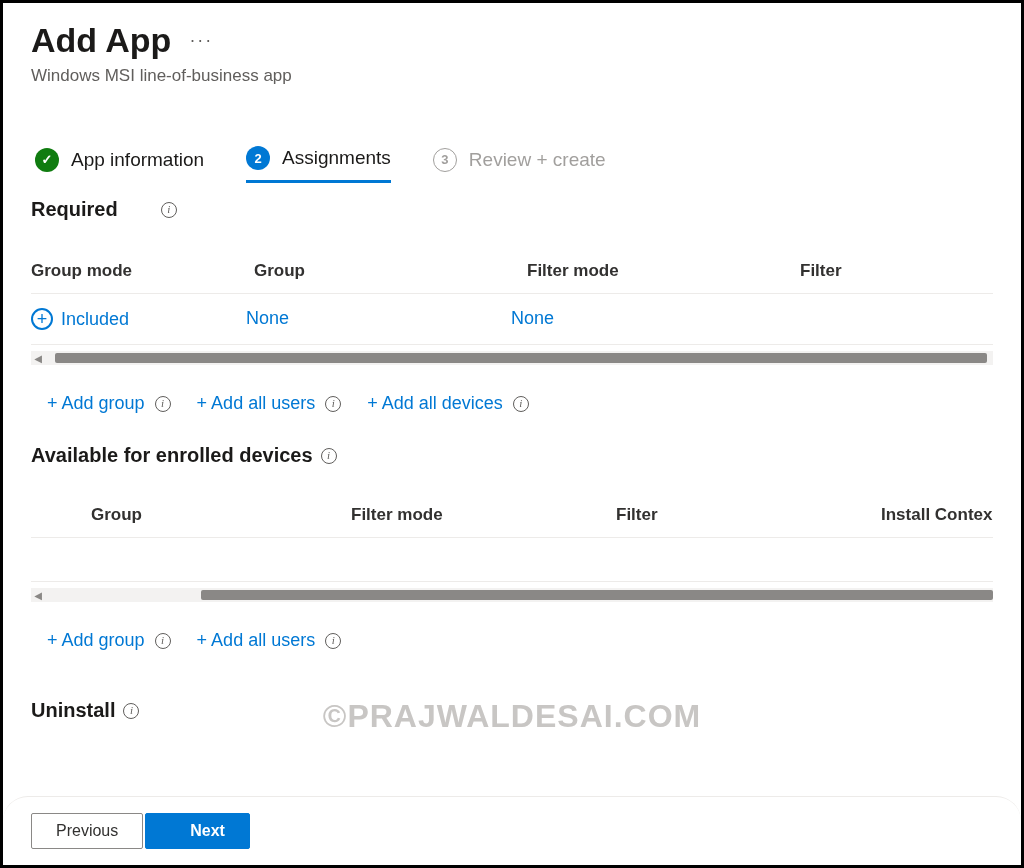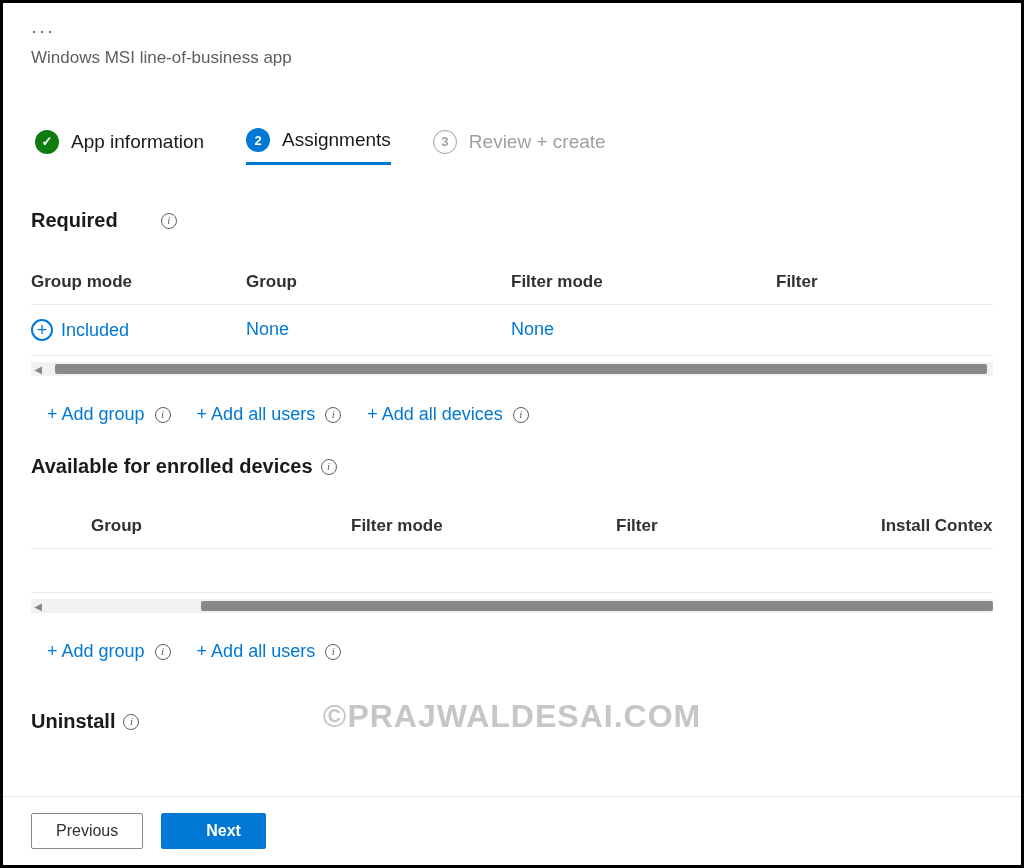--- a/index.html
+++ b/index.html
@@ -36,21 +36,21 @@
   .section-title-row { display: flex; align-items: center; gap: 8px; margin-top: 30px; }
   .section-title { font-size: 20px; font-weight: 700; color: #1b1a19; }
   .info-circle {
     width: 16px; height: 16px; border: 1px solid #605e5c; border-radius: 50%;
     display: inline-flex; align-items: center; justify-content: center;
     font-size: 11px; color: #605e5c; font-style: italic; font-family: Georgia, serif;
     line-height: 1;
   }
 
   .table { margin-top: 24px; }
-  .thead { display: flex; padding: 10px 0 12px 0; border-bottom: 1px solid #edebe9; }
+  .thead { display: flex; padding: 10px 0 12px 0; border-bottom: 1px solid #edebe9; gap: 8px; }
   .th { font-size: 17px; font-weight: 600; color: #323130; }
   .tbody { display: flex; padding: 14px 0 14px 0; border-bottom: 1px solid #edebe9; }
   .td { font-size: 18px; font-weight: 400; }
   .c1 { width: 215px; display: flex; align-items: center; gap: 8px; }
   .c2 { width: 265px; }
   .c3 { width: 265px; }
   .c4 { flex: 1; }
   .link { color: #0078d4; }
   .plus-circle {
     width: 22px; height: 22px; border: 2px solid #0078d4; border-radius: 50%;
@@ -80,55 +80,56 @@
 
   .watermark {
     position: absolute; left: 50%; top: 695px; transform: translateX(-50%);
     font-size: 32px; font-weight: 700; color: #c8c6c4; letter-spacing: 1px;
     pointer-events: none; white-space: nowrap;
   }
 
   .footer {
     position: absolute; bottom: 0; left: 0; right: 0;
     border-top: 1px solid #edebe9; padding: 16px 28px;
-    display: flex; gap: 18px; background: #fff;
+    display: flex; gap: 2px; background: #fff; border-radius: 25px;
   }
   .btn {
     height: 36px; padding: 0 24px; font-size: 16px; font-weight: 400;
     border-radius: 2px; display: inline-flex; align-items: center; justify-content: center;
     cursor: pointer;
   }
   .btn.secondary { background: #fff; border: 1px solid #8a8886; color: #323130; }
   .btn.primary { background: #0078d4; border: 1px solid #0078d4; color: #fff; font-weight: 600; padding-left: 44px; }
 </style>
 </head>
 <body>
 
 <div class="content">
   <div class="title-row">
+    <div class="page-title">Add App</div>
     <div class="ellipsis">···</div>
   </div>
   <div class="subtitle">Windows MSI line-of-business app</div>
 
   <div class="steps">
     <div class="step">
       <div class="step-badge done">✓</div>
       <div class="step-label">App information</div>
     </div>
     <div class="step active">
       <div class="step-badge current">2</div>
       <div class="step-label">Assignments</div>
     </div>
     <div class="step upcoming">
       <div class="step-badge upcoming">3</div>
       <div class="step-label">Review + create</div>
     </div>
   </div>
 
-  <div class="section-title-row" style="margin-top:44px;gap:43px;">
+  <div class="section-title-row" style="margin-top:15px;gap:43px;">
     <div class="section-title">Required</div>
     <span class="info-circle">i</span>
   </div>
 
   <div class="table">
     <div class="thead" style="margin-top:30px;">
       <div class="th c1">Group mode</div>
       <div class="th c2">Group</div>
       <div class="th c3">Filter mode</div>
       <div class="th c4">Filter</div>

